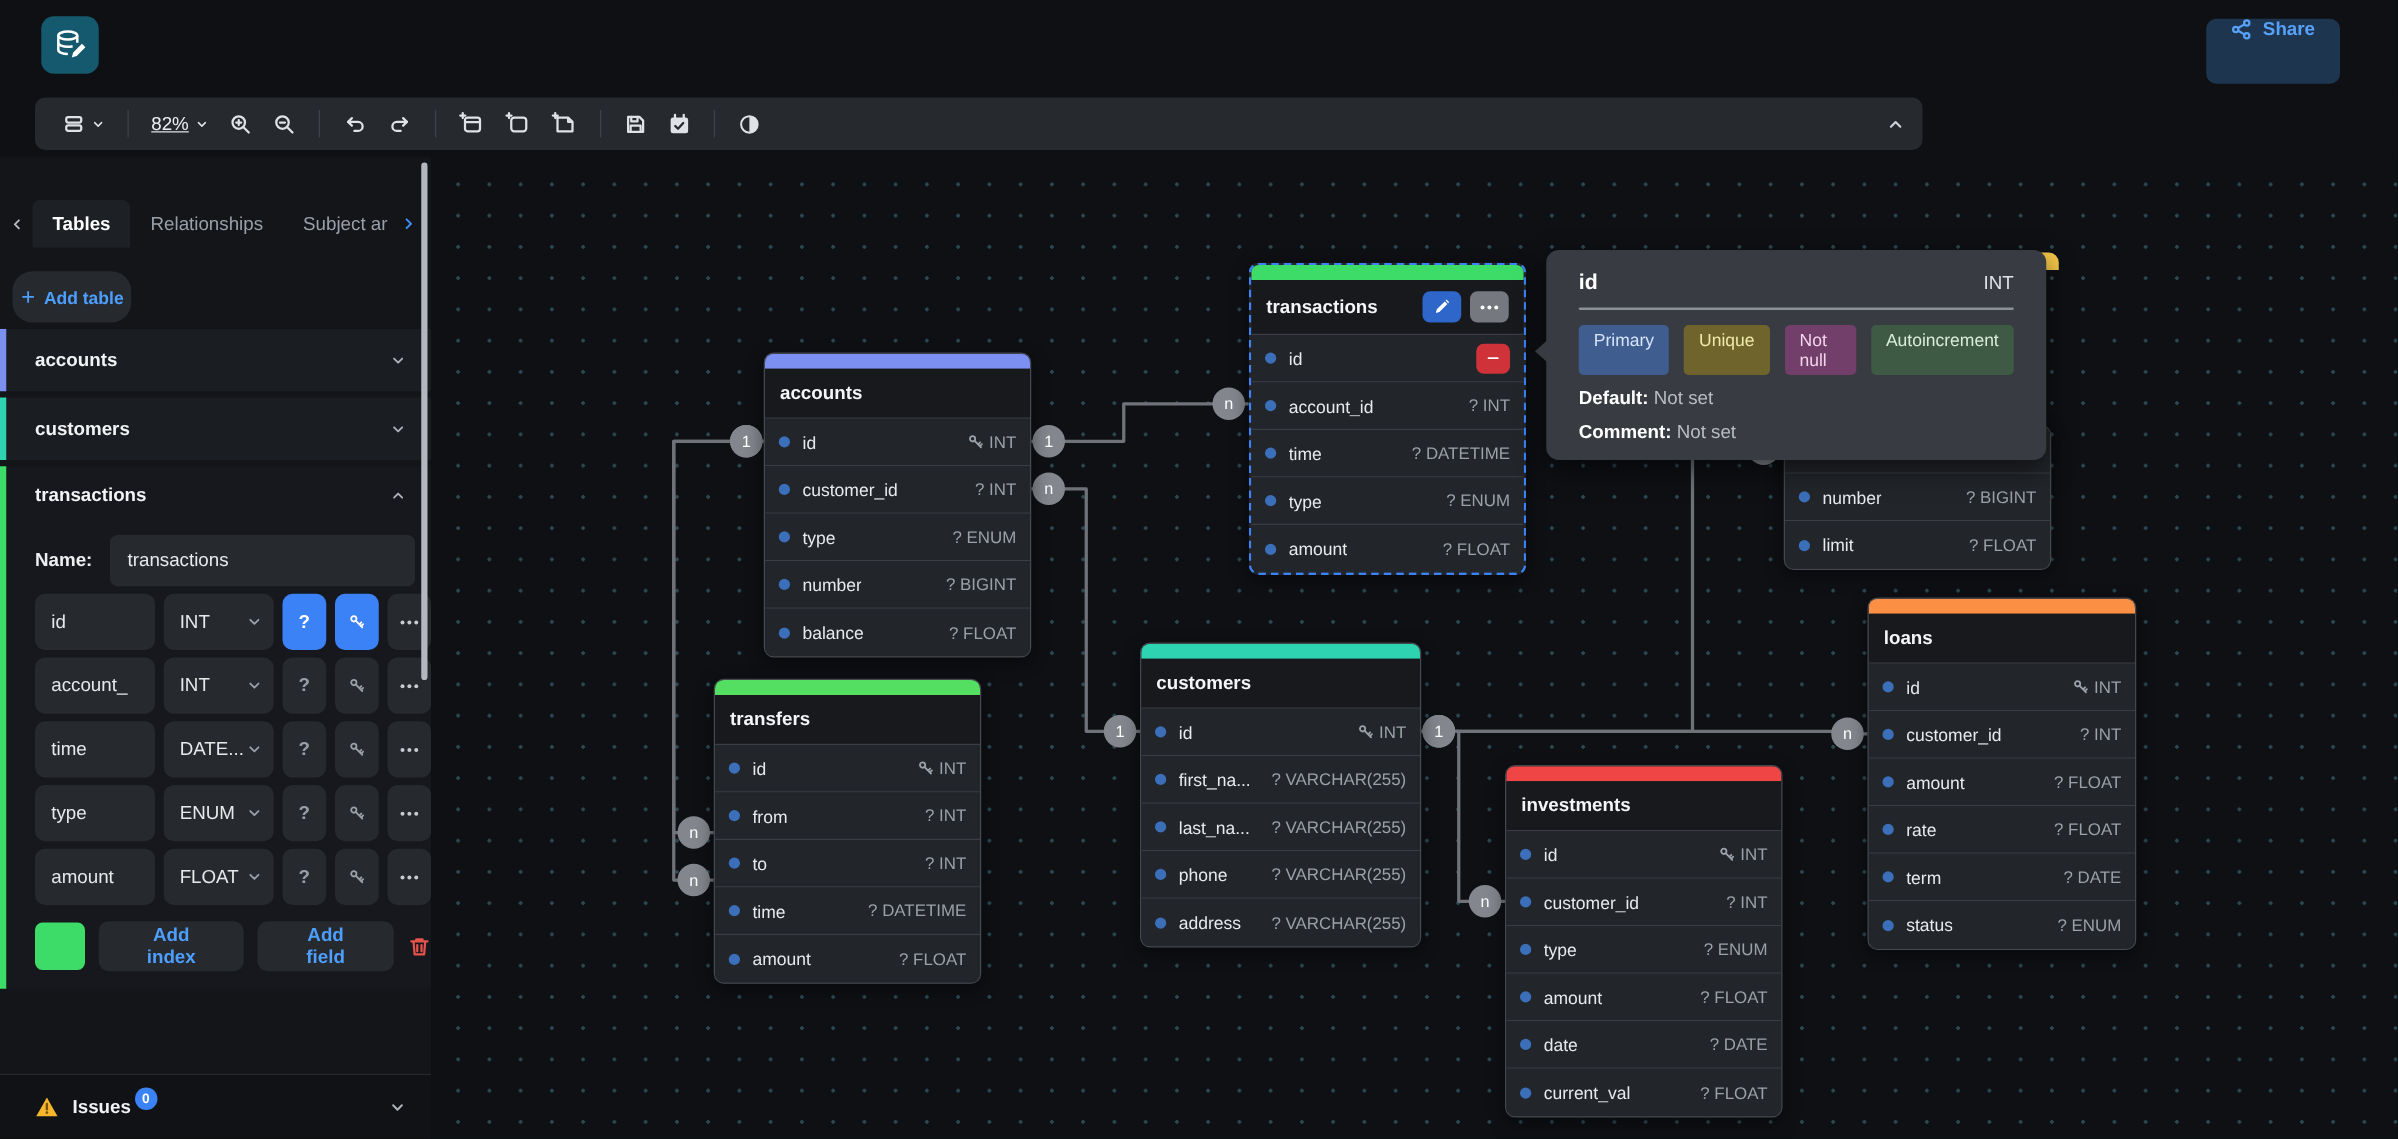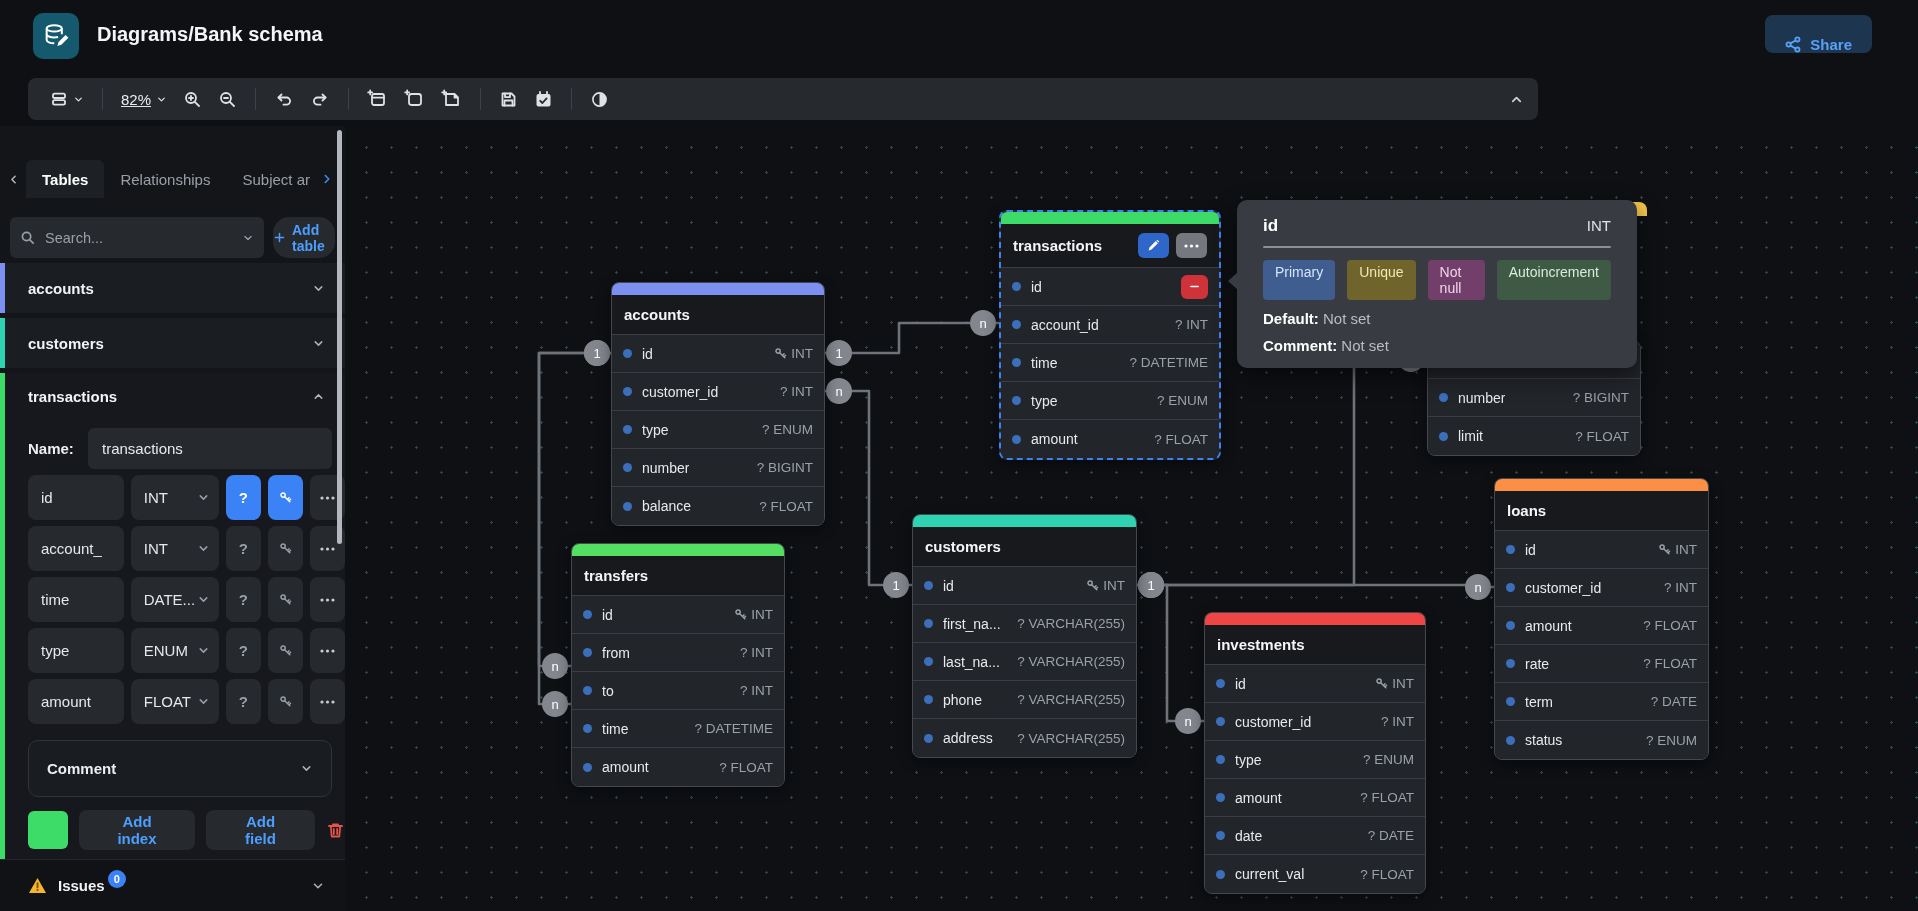--- a/index.html
+++ b/index.html
@@ -12,21 +12,21 @@
   
   .hdr{position:absolute;top:0;left:0;right:0;height:72px;background:#0e1013;display:flex;align-items:center;}
   .logo{width:46px;height:46px;margin-left:33px;border-radius:10px;background:#15596e;
         display:flex;align-items:center;justify-content:center;flex:0 0 auto;}
   .hcol{margin-left:18px;display:flex;flex-direction:column;justify-content:center;}
   .title{font-size:20px;font-weight:700;color:#f4f5f7;line-height:1.1;margin-bottom:4px;}
   .menurow{display:flex;align-items:center;gap:30px;font-size:15px;color:#dde0e4;}
   .menurow .mi{cursor:default;}
   .saved{margin-left:12px;background:#3a3d42;color:#f2f3f5;font-weight:700;font-size:14px;
          padding:5px 12px;border-radius:4px;}
-  .share{position:absolute;right:46px;top:15px;height:38px;display:flex;align-items:flex-end;gap:9px;
+  .share{position:absolute;right:46px;top:15px;height:52px;display:flex;align-items:flex-start;gap:9px;
          background:#1e3550;border-radius:8px;padding:0 20px;color:#57a1f8;font-weight:700;font-size:15px;margin-left:12px;}
 
   
   .tbar{position:absolute;top:78px;left:28px;width:1510px;height:42px;background:#26292e;border-radius:8px;
         display:flex;align-items:center;padding:0 14px;color:#dfe2e6;text-decoration:underline;}
   .tbtn{display:flex;align-items:center;gap:5px;padding:0 8px;height:30px;border-radius:5px;}
   .tdiv{width:1px;height:22px;background:#3e4147;margin:0 10px;}
   .zoomtxt{font-size:15px;color:#eceef2;}
   .chevup-right{margin-left:auto;color:#cfd3d8;}
 
@@ -142,21 +142,20 @@
         <g fill="none" stroke="#ffffff" stroke-width="1.7">
           <ellipse cx="10.5" cy="5.5" rx="6.5" ry="2.7"></ellipse>
           <path d="M4 5.5 v10 c0 1.5 2.9 2.7 6.5 2.7"></path>
           <path d="M17 5.5 v5"></path>
           <path d="M4 10.5 c0 1.5 2.9 2.7 6.5 2.7 1.2 0 2.3-.13 3.3-.37"></path>
         </g>
         <path fill="#ffffff" d="M13.2 20.5 l1-3.4 6-6 2.4 2.4 -6 6 -3.4 1z"></path>
       </svg>
     </div>
     <div class="hcol">
-      <div class="title">Diagrams/Bank schema</div>
     </div>
     <div class="share">
       <span>
         <svg width="16" height="17" viewBox="0 0 16 17" class="ic" stroke-width="1.6">
           <circle cx="12.4" cy="3.4" r="2.1"></circle>
             <circle cx="3.6" cy="8.5" r="2.1"></circle>
             <circle cx="12.4" cy="13.6" r="2.1"></circle>
           <path d="M5.5 7.4 L10.5 4.5 M5.5 9.6 L10.5 12.5"></path>
         </svg>
       </span>
@@ -290,34 +289,20 @@
         <span class="tab active">Tables</span>
         <span class="tab">Relationships</span>
         <span class="tab cut">Subject ar</span>
         <span class="tabnext">
             <svg width="14" height="14" viewBox="0 0 16 16" class="ic">
               <path d="M6 4 l4 4 -4 4"></path>
             </svg>
           </span>
       </div>
       <div class="srow">
-        <div class="sinput">
-          <span>
-              <svg width="15" height="15" viewBox="0 0 16 16" class="ic" stroke-width="1.6">
-                <circle cx="7" cy="7" r="4.4"></circle>
-                <path d="M10.4 10.4 L14 14"></path>
-              </svg>
-            </span>
-          <input placeholder="Search..." style="">
-          <span>
-              <svg width="12" height="12" viewBox="0 0 16 16" class="ic">
-                <path d="M4 6 l4 4 4-4"></path>
-              </svg>
-            </span>
-        </div>
         <div class="addtbl">
           <span>
               <svg width="13" height="13" viewBox="0 0 16 16" class="ic" stroke-width="2">
                 <path d="M8 3 v10 M3 8 h10"></path>
               </svg>
             </span>
           <span>Add table</span>
         </div>
       </div>
       <div class="tlist">
@@ -487,28 +472,20 @@
               </div>
         <div class="fbtn dots">
                 <span>
                   <svg width="15" height="4" viewBox="0 0 15 4">
                     <circle cx="2" cy="2" r="1.6" fill="currentColor"></circle>
                     <circle cx="7.5" cy="2" r="1.6" fill="currentColor"></circle>
                     <circle cx="13" cy="2" r="1.6" fill="currentColor"></circle>
                   </svg>
                 </span>
               </div>
-            </div>
-            <div class="comment">
-        <span>Comment</span>
-        <span class="cv">
-                <svg width="13" height="13" viewBox="0 0 16 16" class="ic">
-                  <path d="M4 6 l4 4 4-4"></path>
-                </svg>
-              </span>
             </div>
       <div class="acts">
         <div class="swatch" style="background:#3ddc68"></div>
         <button class="abtn">Add index</button>
         <button class="abtn">Add field</button>
         <span class="trash">
                 <span>
                   <svg width="19" height="19" viewBox="0 0 19 19" class="ic" stroke-width="1.6">
                     <path d="M3 5 h13 M7 5 V3.4 h5 V5 M4.8 5 l.9 10.5 h7.6 L14.2 5 M7.8 8 v5 M11.2 8 v5"></path>
                   </svg>

